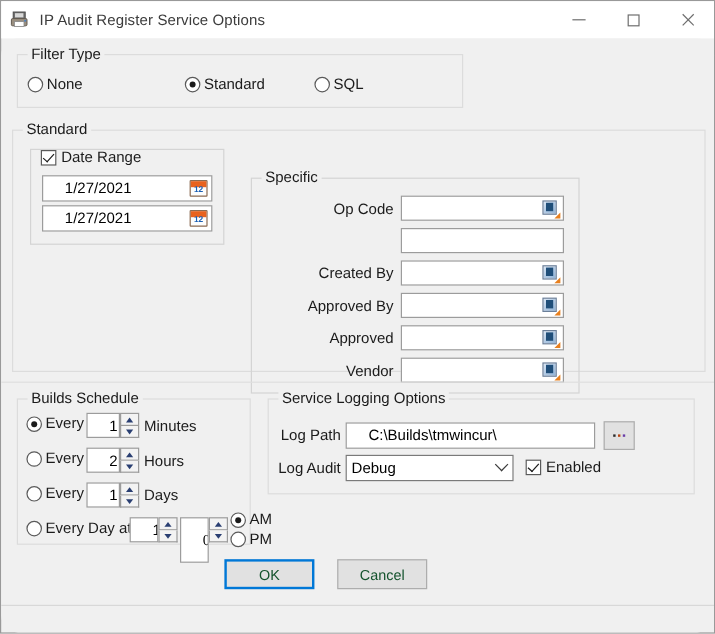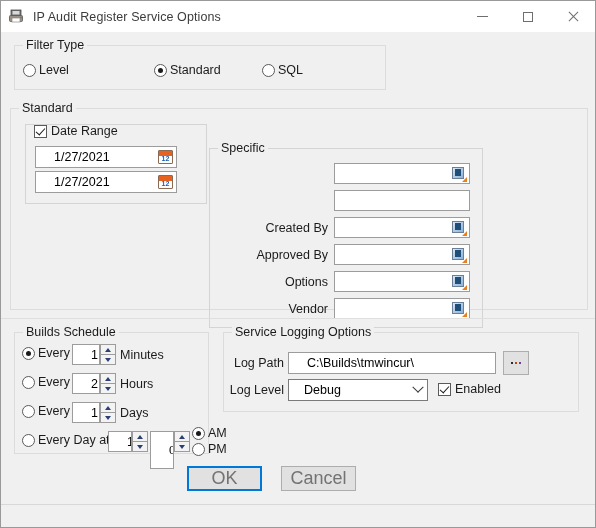--- a/index.html
+++ b/index.html
@@ -282,21 +282,20 @@
   }
 
   
   .combo {
     position: absolute;
     background: #ffffff;
     border: 1px solid #7a7a7a;
     box-sizing: border-box;
     display: flex;
     align-items: center;
-    padding-left: 11px;
   }
   .combo-text {
     flex: 1;
     padding-left: 4px;
     font-size: 12.5px;
     color: #000;
     white-space: nowrap;
   }
   .combo-arrow {
     width: 18px;
@@ -313,22 +312,22 @@
 
   
   .btn {
     position: absolute;
     background: #e1e1e1;
     border: 1px solid #adadad;
     box-sizing: border-box;
     display: flex;
     align-items: center;
     justify-content: center;
-    font-size: 18px;
-    color: #737373;
+    font-size: 12px;
+    color: #14532d;
     cursor: default;
   }
   .btn.focus {
     border: 2px solid #0078d7;
   }
   .btn.small-dots {
     font-size: 11px;
     letter-spacing: 1px;
     color: #333;
   }
@@ -385,38 +384,38 @@
     </div>
   </div>
 
   <div class="client">
 
     <div class="group" style="left:13px; top:13px; width:372px; height:45px;">
       <div class="group-title">Filter Type</div>
 
       <div class="radio" style="left:8px; top:17px;">
         <span class="radio-dot"></span>
-        <span class="radio-label">Level</span>
+        <span class="radio-label">None</span>
       </div>
 
       <div class="radio" style="left:139px; top:17px;">
         <span class="radio-dot on"></span>
         <span class="radio-label">Standard</span>
       </div>
 
       <div class="radio" style="left:247px; top:17px;">
         <span class="radio-dot"></span>
         <span class="radio-label">SQL</span>
       </div>
     </div>
 
     <div class="group" style="left:9px; top:76px; width:578px; height:202px;">
       <div class="group-title">Standard</div>
 
-      <div class="group inner" style="left:14px; top:15px; width:182px; height:80px;">
+      <div class="group inner" style="left:14px; top:15px; width:162px; height:80px;">
         <div class="checkbox-row" style="left:8px; top:-1px;">
           <span class="cbox on"></span>
           <span class="cbox-label">Date Range</span>
         </div>
 
         <div class="field" style="left:9px; top:21px; width:142px; height:22px;">
           <span class="field-text">1/27/2021</span>
           <span class="cal-icon">
             <span class="cal-top"></span>
             <span class="cal-num">12</span>
@@ -428,20 +427,21 @@
           <span class="cal-icon">
             <span class="cal-top"></span>
             <span class="cal-num">12</span>
           </span>
         </div>
       </div>
 
       <div class="group inner" style="left:198px; top:39px; width:274px; height:180px;">
         <div class="group-title">Specific</div>
 
+        <div class="lbl" style="left:0px; top:18px; width:118px;">Op Code</div>
         <div class="field" style="left:124px; top:14px; width:136px; height:21px;">
           <span class="field-text"></span>
           <span class="lookup-icon">
             <span class="lk-box"></span>
               <span class="lk-inner"></span>
               <span class="lk-arrow"></span>
           </span>
         </div>
 
         <div class="field" style="left:124px; top:41px; width:136px; height:21px;">
@@ -461,21 +461,21 @@
         <div class="lbl" style="left:0px; top:99px; width:118px;">Approved By</div>
         <div class="field" style="left:124px; top:95px; width:136px; height:21px;">
           <span class="field-text"></span>
           <span class="lookup-icon">
             <span class="lk-box"></span>
               <span class="lk-inner"></span>
               <span class="lk-arrow"></span>
           </span>
         </div>
 
-        <div class="lbl" style="left:0px; top:126px; width:118px;">Options</div>
+        <div class="lbl" style="left:0px; top:126px; width:118px;">Approved</div>
         <div class="field" style="left:124px; top:122px; width:136px; height:21px;">
           <span class="field-text"></span>
           <span class="lookup-icon">
             <span class="lk-box"></span>
               <span class="lk-inner"></span>
               <span class="lk-arrow"></span>
           </span>
         </div>
 
         <div class="lbl" style="left:0px; top:153px; width:118px;">Vendor</div>
@@ -590,21 +590,21 @@
         <span class="field-text">C:\Builds\tmwincur\</span>
       </div>
       <div class="btn small-dots" style="left:279px; top:18px; width:26px; height:24px;">
         <span class="dots">
           <span style="background:#2b2b2b;"></span>
           <span style="background:#b8440f;"></span>
           <span style="background:#6a3da8;"></span>
         </span>
       </div>
 
-      <div class="lbl" style="left:0px; top:50px; width:60px;">Log Level</div>
+      <div class="lbl" style="left:0px; top:50px; width:60px;">Log Audit</div>
       <div class="combo" style="left:64px; top:46px; width:140px; height:22px;">
         <span class="combo-text">Debug</span>
         <span class="combo-arrow">
             <span class="chev"></span>
           </span>
       </div>
       <div class="checkbox-row" style="left:214px; top:49px;">
         <span class="cbox on"></span>
         <span class="cbox-label">Enabled</span>
       </div>

